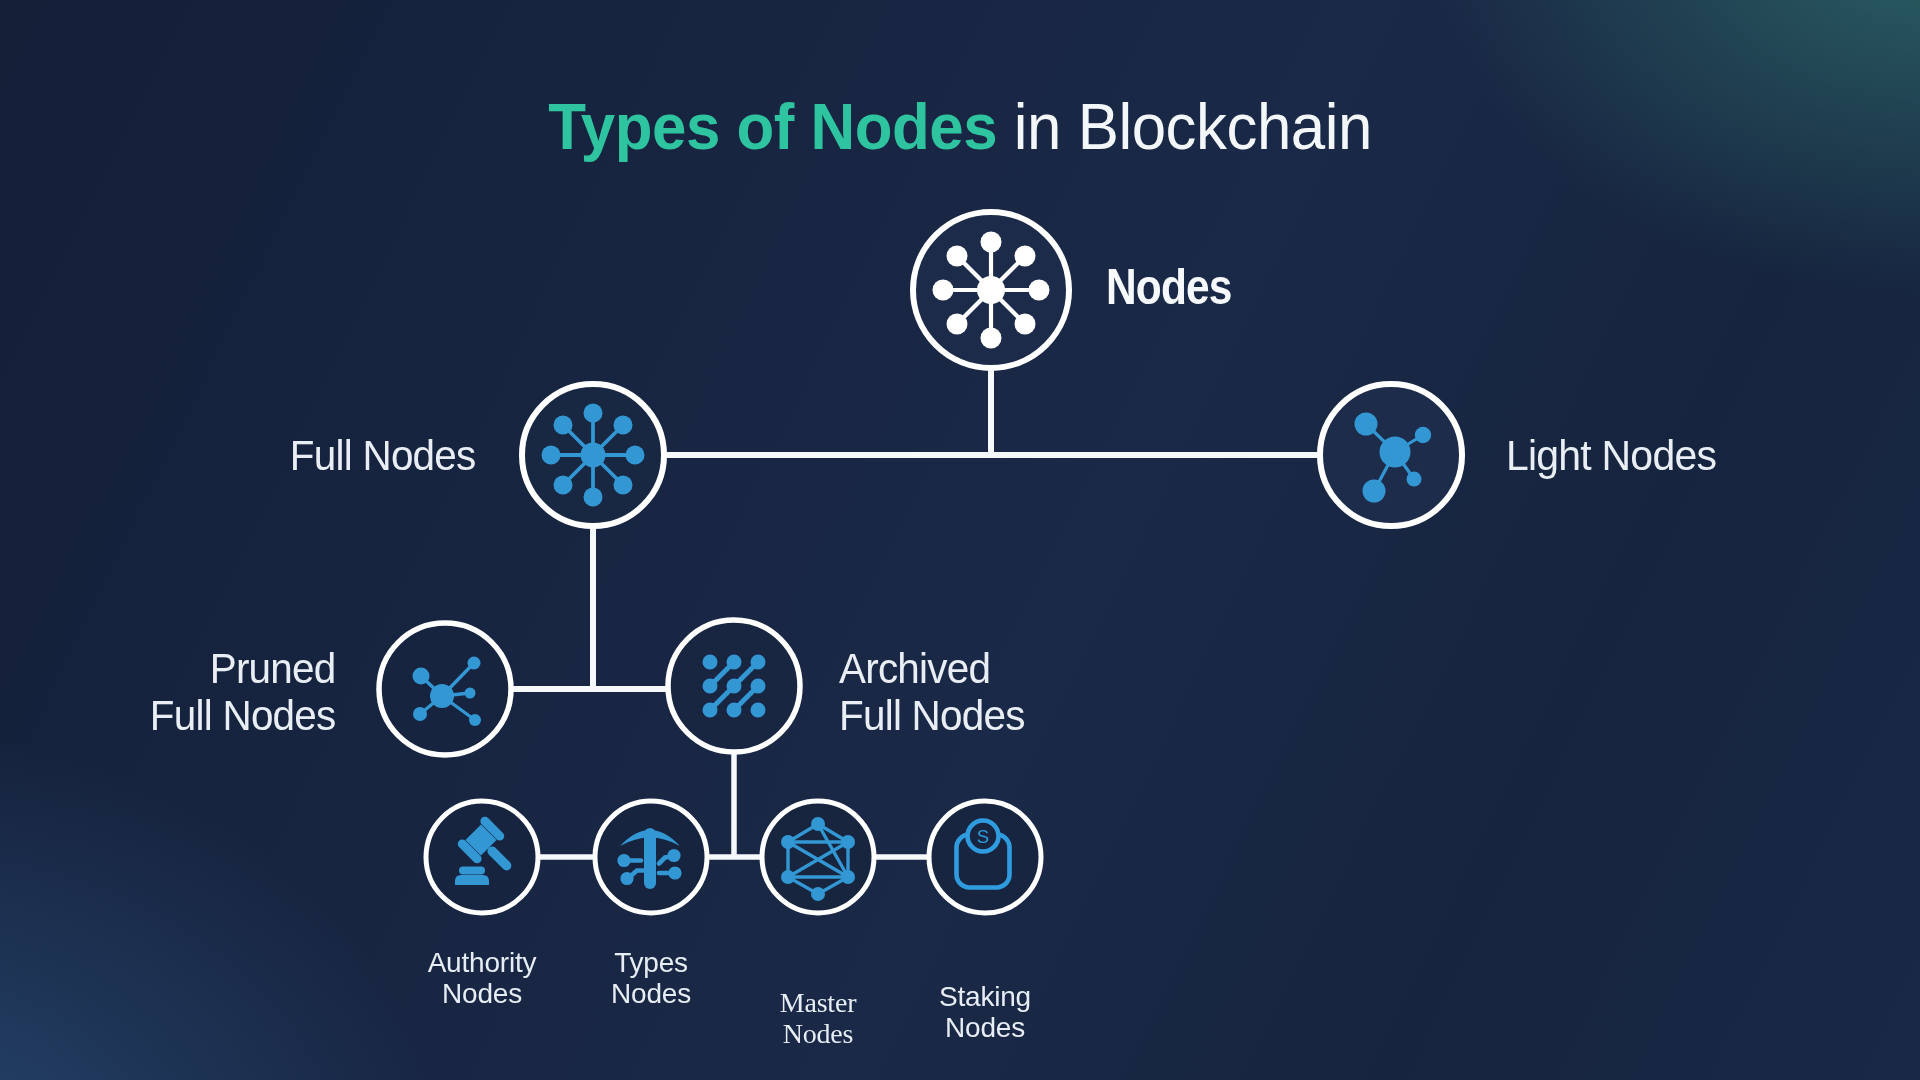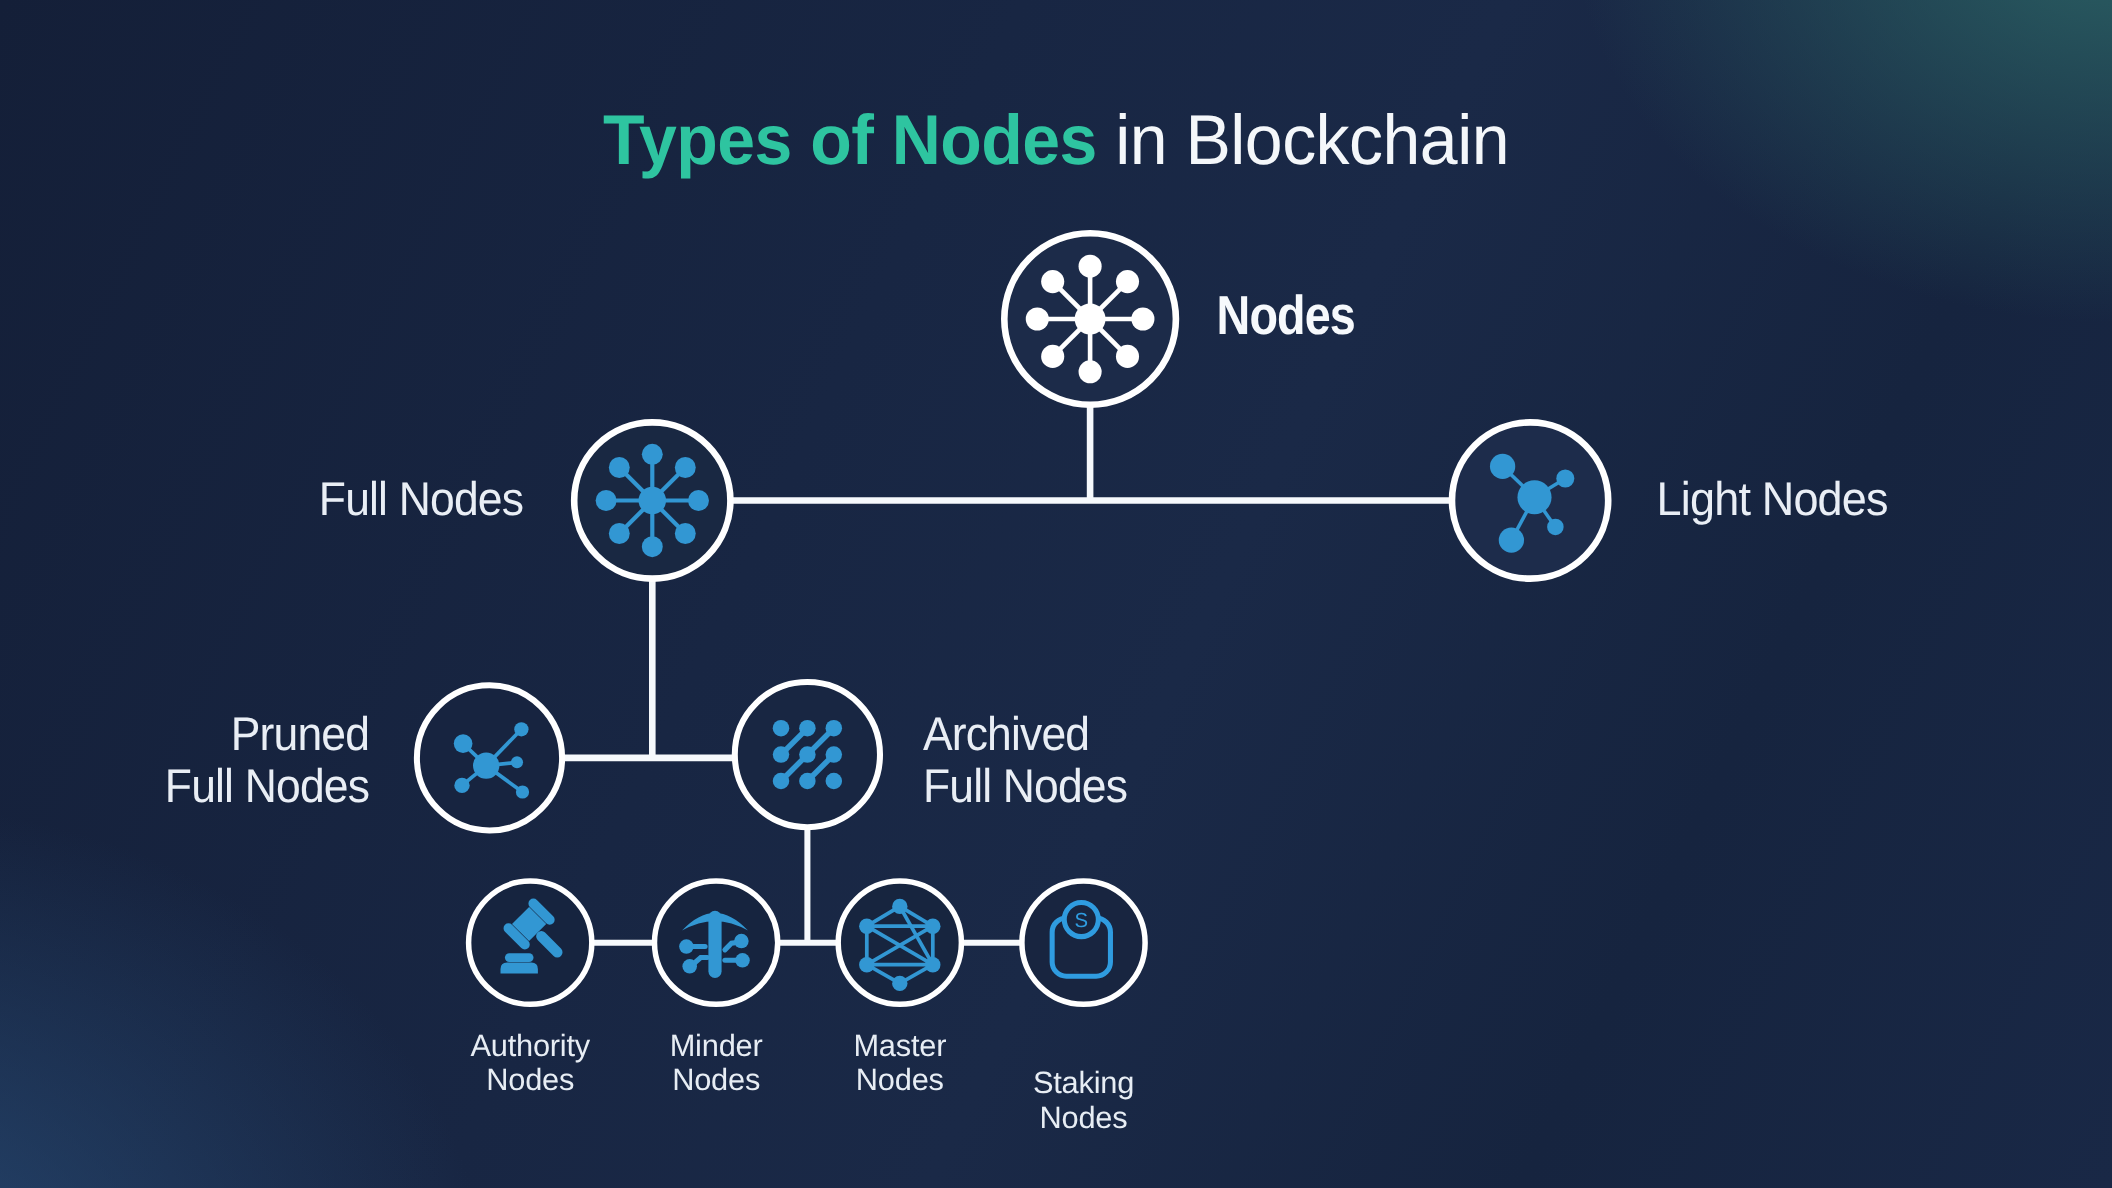--- a/index.html
+++ b/index.html
@@ -37,25 +37,25 @@
   .lbl-light    { left: 1506px; top: 455px; text-align: left;
                   transform: translateY(-50%) scaleX(0.952); transform-origin: 0 50%; }
   .lbl-pruned   { right: 1584px; top: 692px; text-align: right;
                   transform: translateY(-50%) scaleX(0.94); transform-origin: 100% 50%; }
   .lbl-archived { left: 839px;  top: 692px; text-align: left;
                   transform: translateY(-50%) scaleX(0.94); transform-origin: 0 50%; }
 
   .lbl-small {
     font-size: 28px; font-weight: 400; line-height: 31px;
     text-align: center; transform: translate(-50%, -50%);
-    letter-spacing: -0.2px; color: #e7edf4;
+    letter-spacing: -0.2px; color: #e7edf4; margin-top: 12px;
   }
   .lbl-authority { left: 482px; top: 966px; }
   .lbl-minder    { left: 651px; top: 966px; }
-  .lbl-master    { left: 818px; top: 966px; }
+  .lbl-master    { left: 818px; top: 1006px; font-family: Liberation Serif, serif; }
   .lbl-staking   { left: 985px; top: 1000px; }
 </style>
 </head>
 <body>
 
 <div class="stage">
 
   <svg class="diagram" width="1920" height="1080" viewBox="0 0 1920 1080">
 
     <g stroke="#f6f9fc" stroke-width="6" fill="none">
@@ -272,21 +272,21 @@
     <span>Archived</span>
     <span>Full Nodes</span>
   </div>
 
   <div class="label lbl-small lbl-authority">
     <span>Authority</span>
     <span>Nodes</span>
   </div>
 
   <div class="label lbl-small lbl-minder">
-    <span>Minder</span>
+    <span>Types</span>
     <span>Nodes</span>
   </div>
 
   <div class="label lbl-small lbl-master">
     <span>Master</span>
     <span>Nodes</span>
   </div>
 
   <div class="label lbl-small lbl-staking">
     <span>Staking</span>

